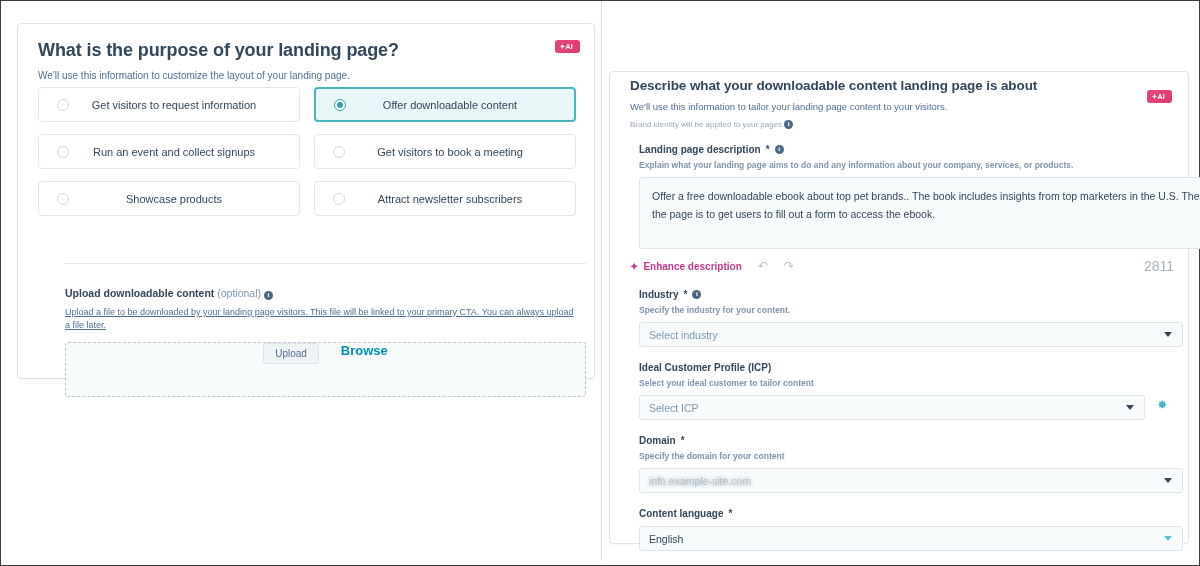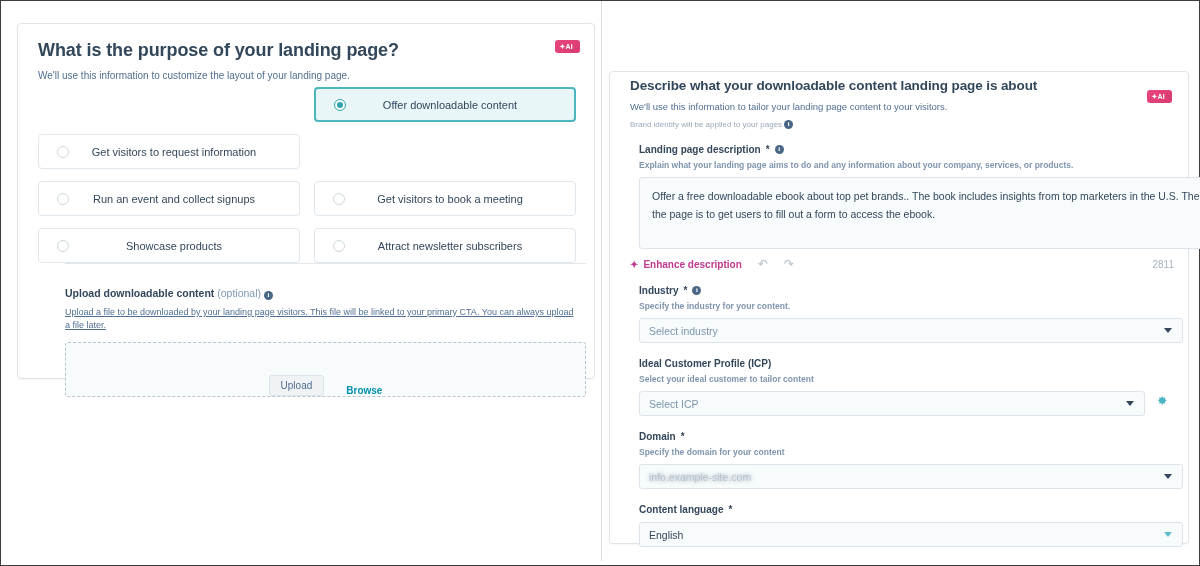--- a/index.html
+++ b/index.html
@@ -131,35 +131,35 @@
     width: 515px;
     text-decoration: underline;
   }
   .dropzone {
     margin-top: 10px;
     height: 55px;
     border: 1px dashed #b9c5cf;
     border-radius: 3px;
     background: #f7fbfc;
     display: flex;
-    align-items: flex-end;
+    align-items: flex-start;
     justify-content: center;
     gap: 22px;
   }
   .btn-upload {
     background: #f0f3f6;
     border: 1px solid #dde3ea;
     border-radius: 3px;
     font-size: 10px;
     color: #506e91;
     padding: 4px 11px;
     cursor: pointer;
   }
   .link-browse {
-    font-size: 10px;
+    font-size: 13px;
     font-weight: bold;
     color: #0091ae;
     cursor: pointer;
   }
 
   
   .v-divider {
     position: absolute;
     left: 600px; top: 0px;
     width: 1px; height: 560px;
@@ -260,21 +260,21 @@
     cursor: pointer;
   }
   .hist-icon {
     color: #b3bfcc;
     font-size: 12px;
     cursor: pointer;
     line-height: 1;
   }
   .char-count {
     margin-left: auto;
-    font-size: 10px;
+    font-size: 14px;
     color: #a6b3c0;
   }
 
   .select {
     margin-top: 7px;
     width: 544px;
     height: 25px;
     border: 1px solid #dde3ea;
     border-radius: 3px;
     background: #f7fbfc;
@@ -337,28 +337,28 @@
 
     <div class="panel-title">What is the purpose of your landing page?</div>
     <div class="panel-sub">We'll use this information to customize the layout of your landing page.</div>
 
     <div class="ai-badge" style="right:14px; top:16px;">
       <span class="spark">✦</span><span>AI</span>
     </div>
 
     <div class="opt-grid">
 
+      <div class="option opt-col-left">
+        <span class="radio"></span>
+        <span class="opt-label">Get visitors to request information</span>
+      </div>
+
       <div class="option opt-col-right selected">
         <span class="radio"></span>
         <span class="opt-label">Offer downloadable content</span>
-      </div>
-
-      <div class="option opt-col-left">
-        <span class="radio"></span>
-        <span class="opt-label">Get visitors to request information</span>
       </div>
 
       <div class="option opt-col-left">
         <span class="radio"></span>
         <span class="opt-label">Run an event and collect signups</span>
       </div>
 
       <div class="option opt-col-right">
         <span class="radio"></span>
         <span class="opt-label">Get visitors to book a meeting</span>

